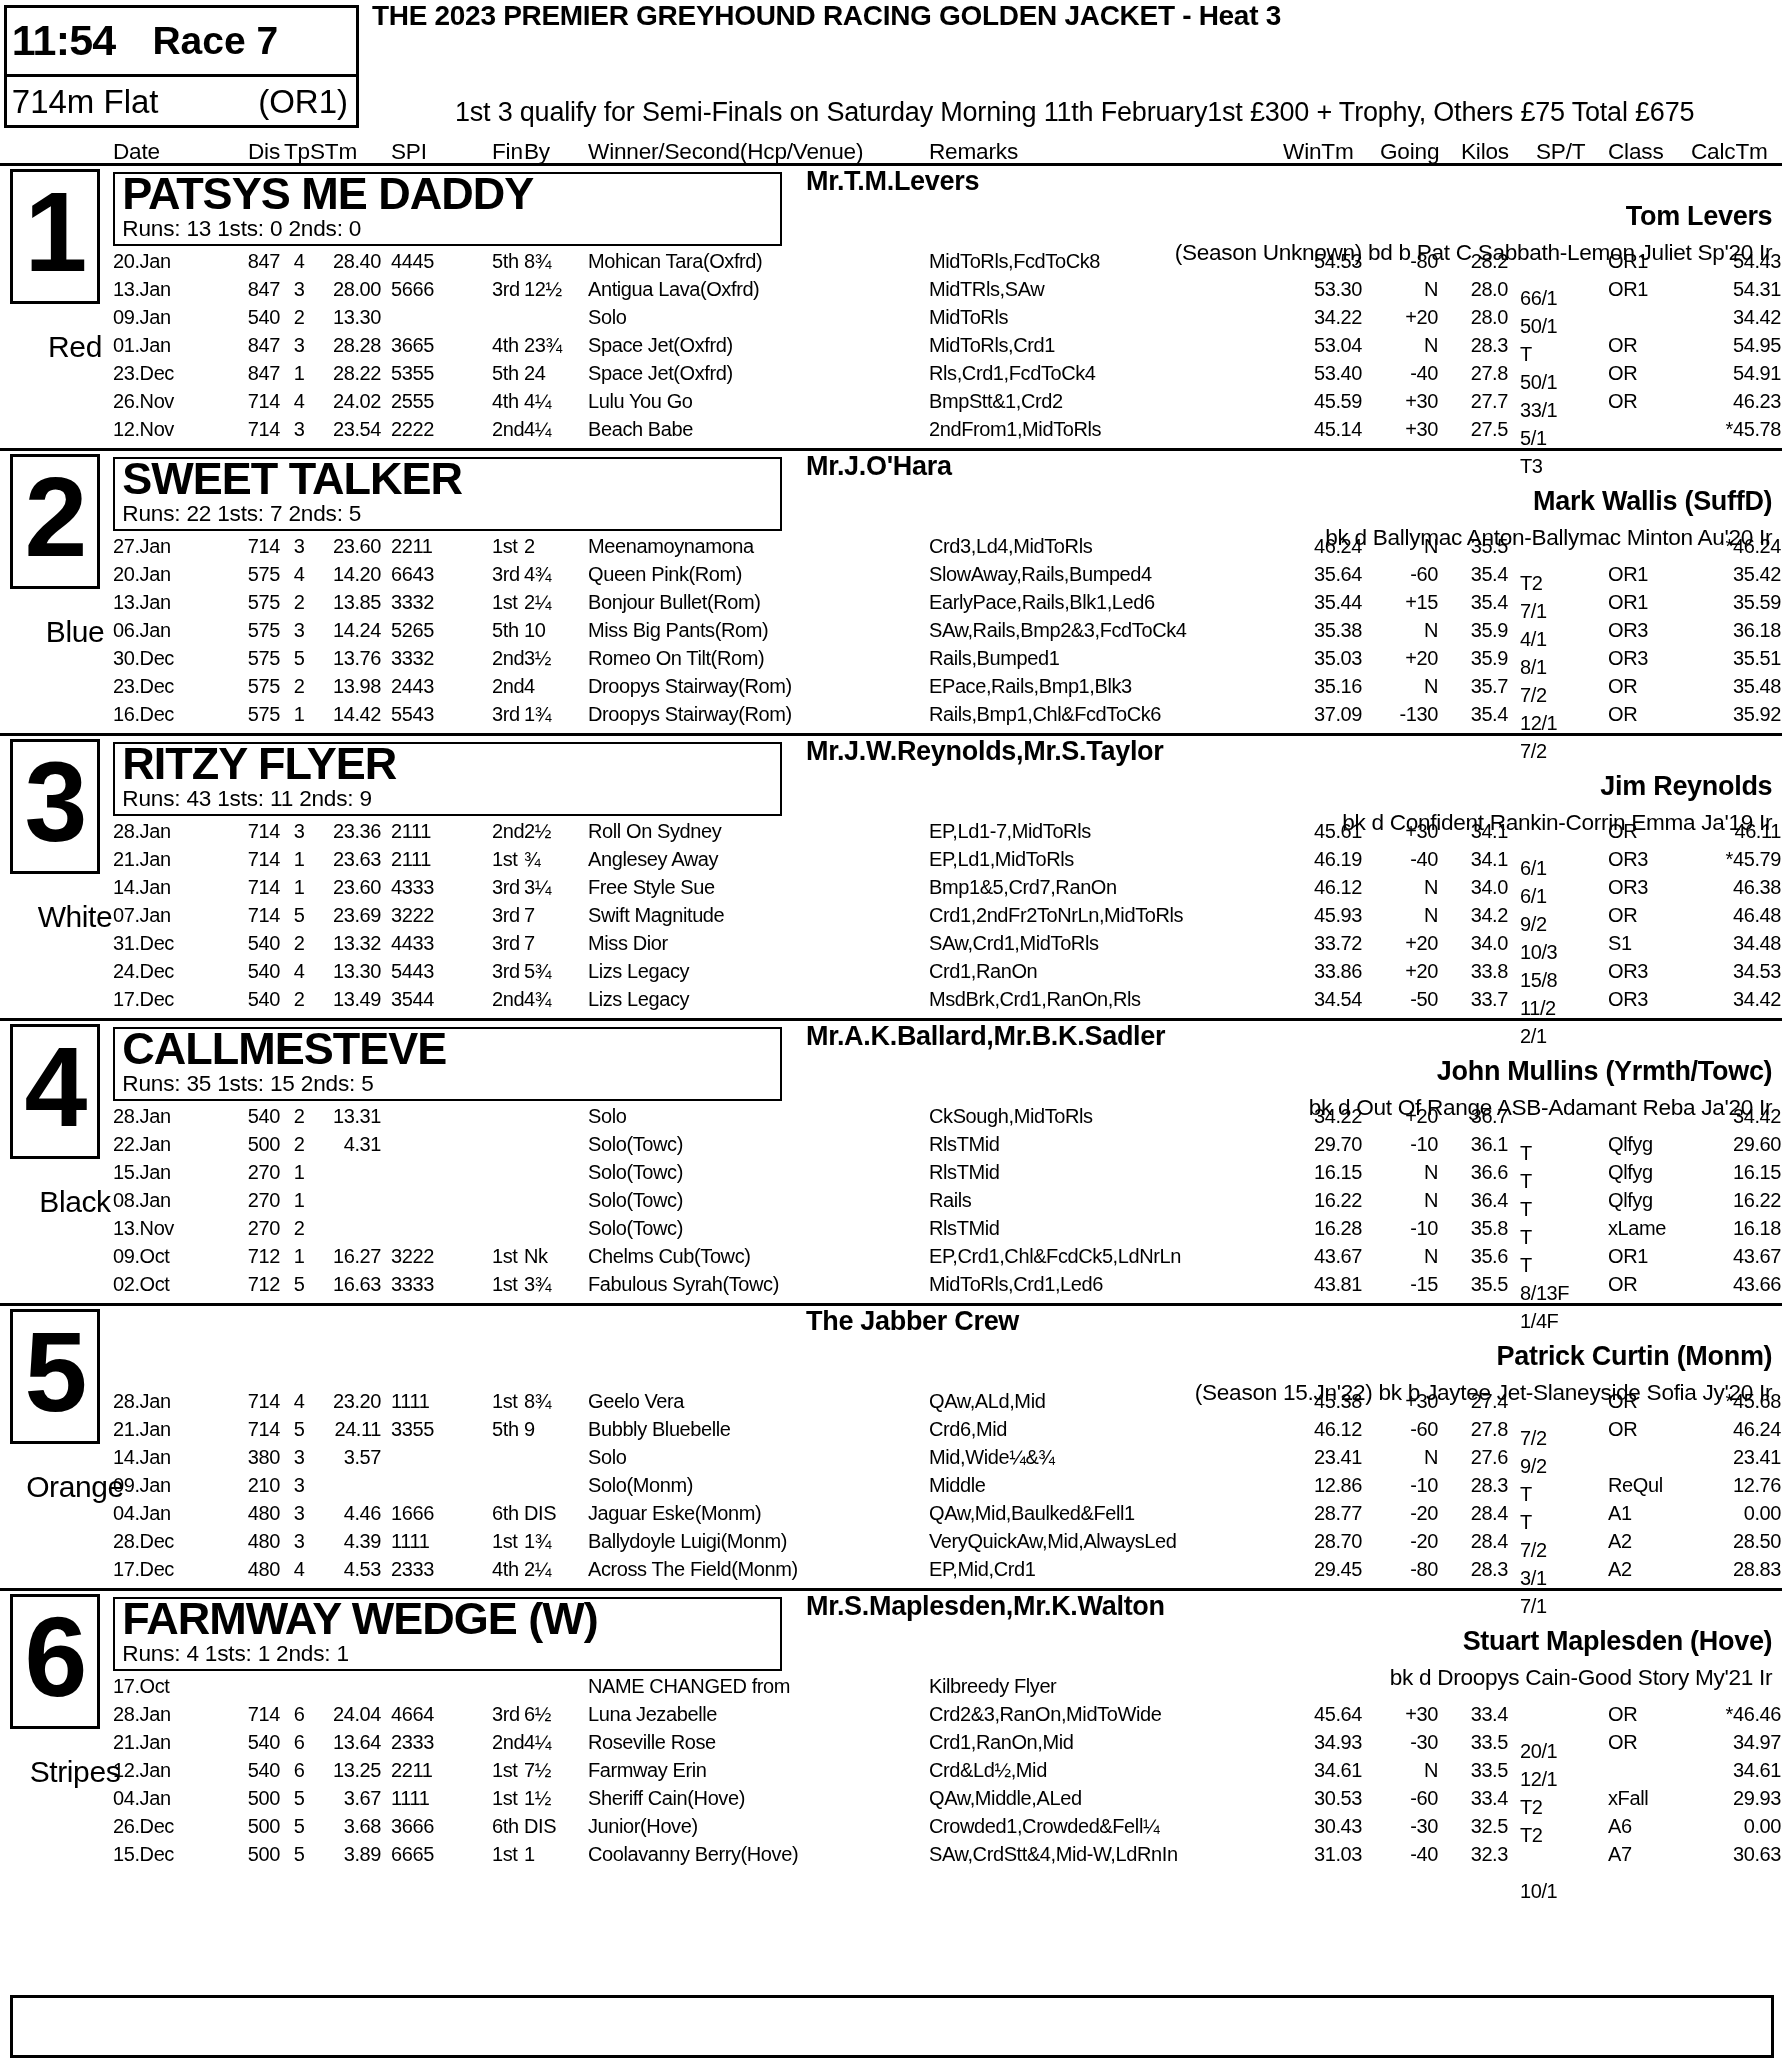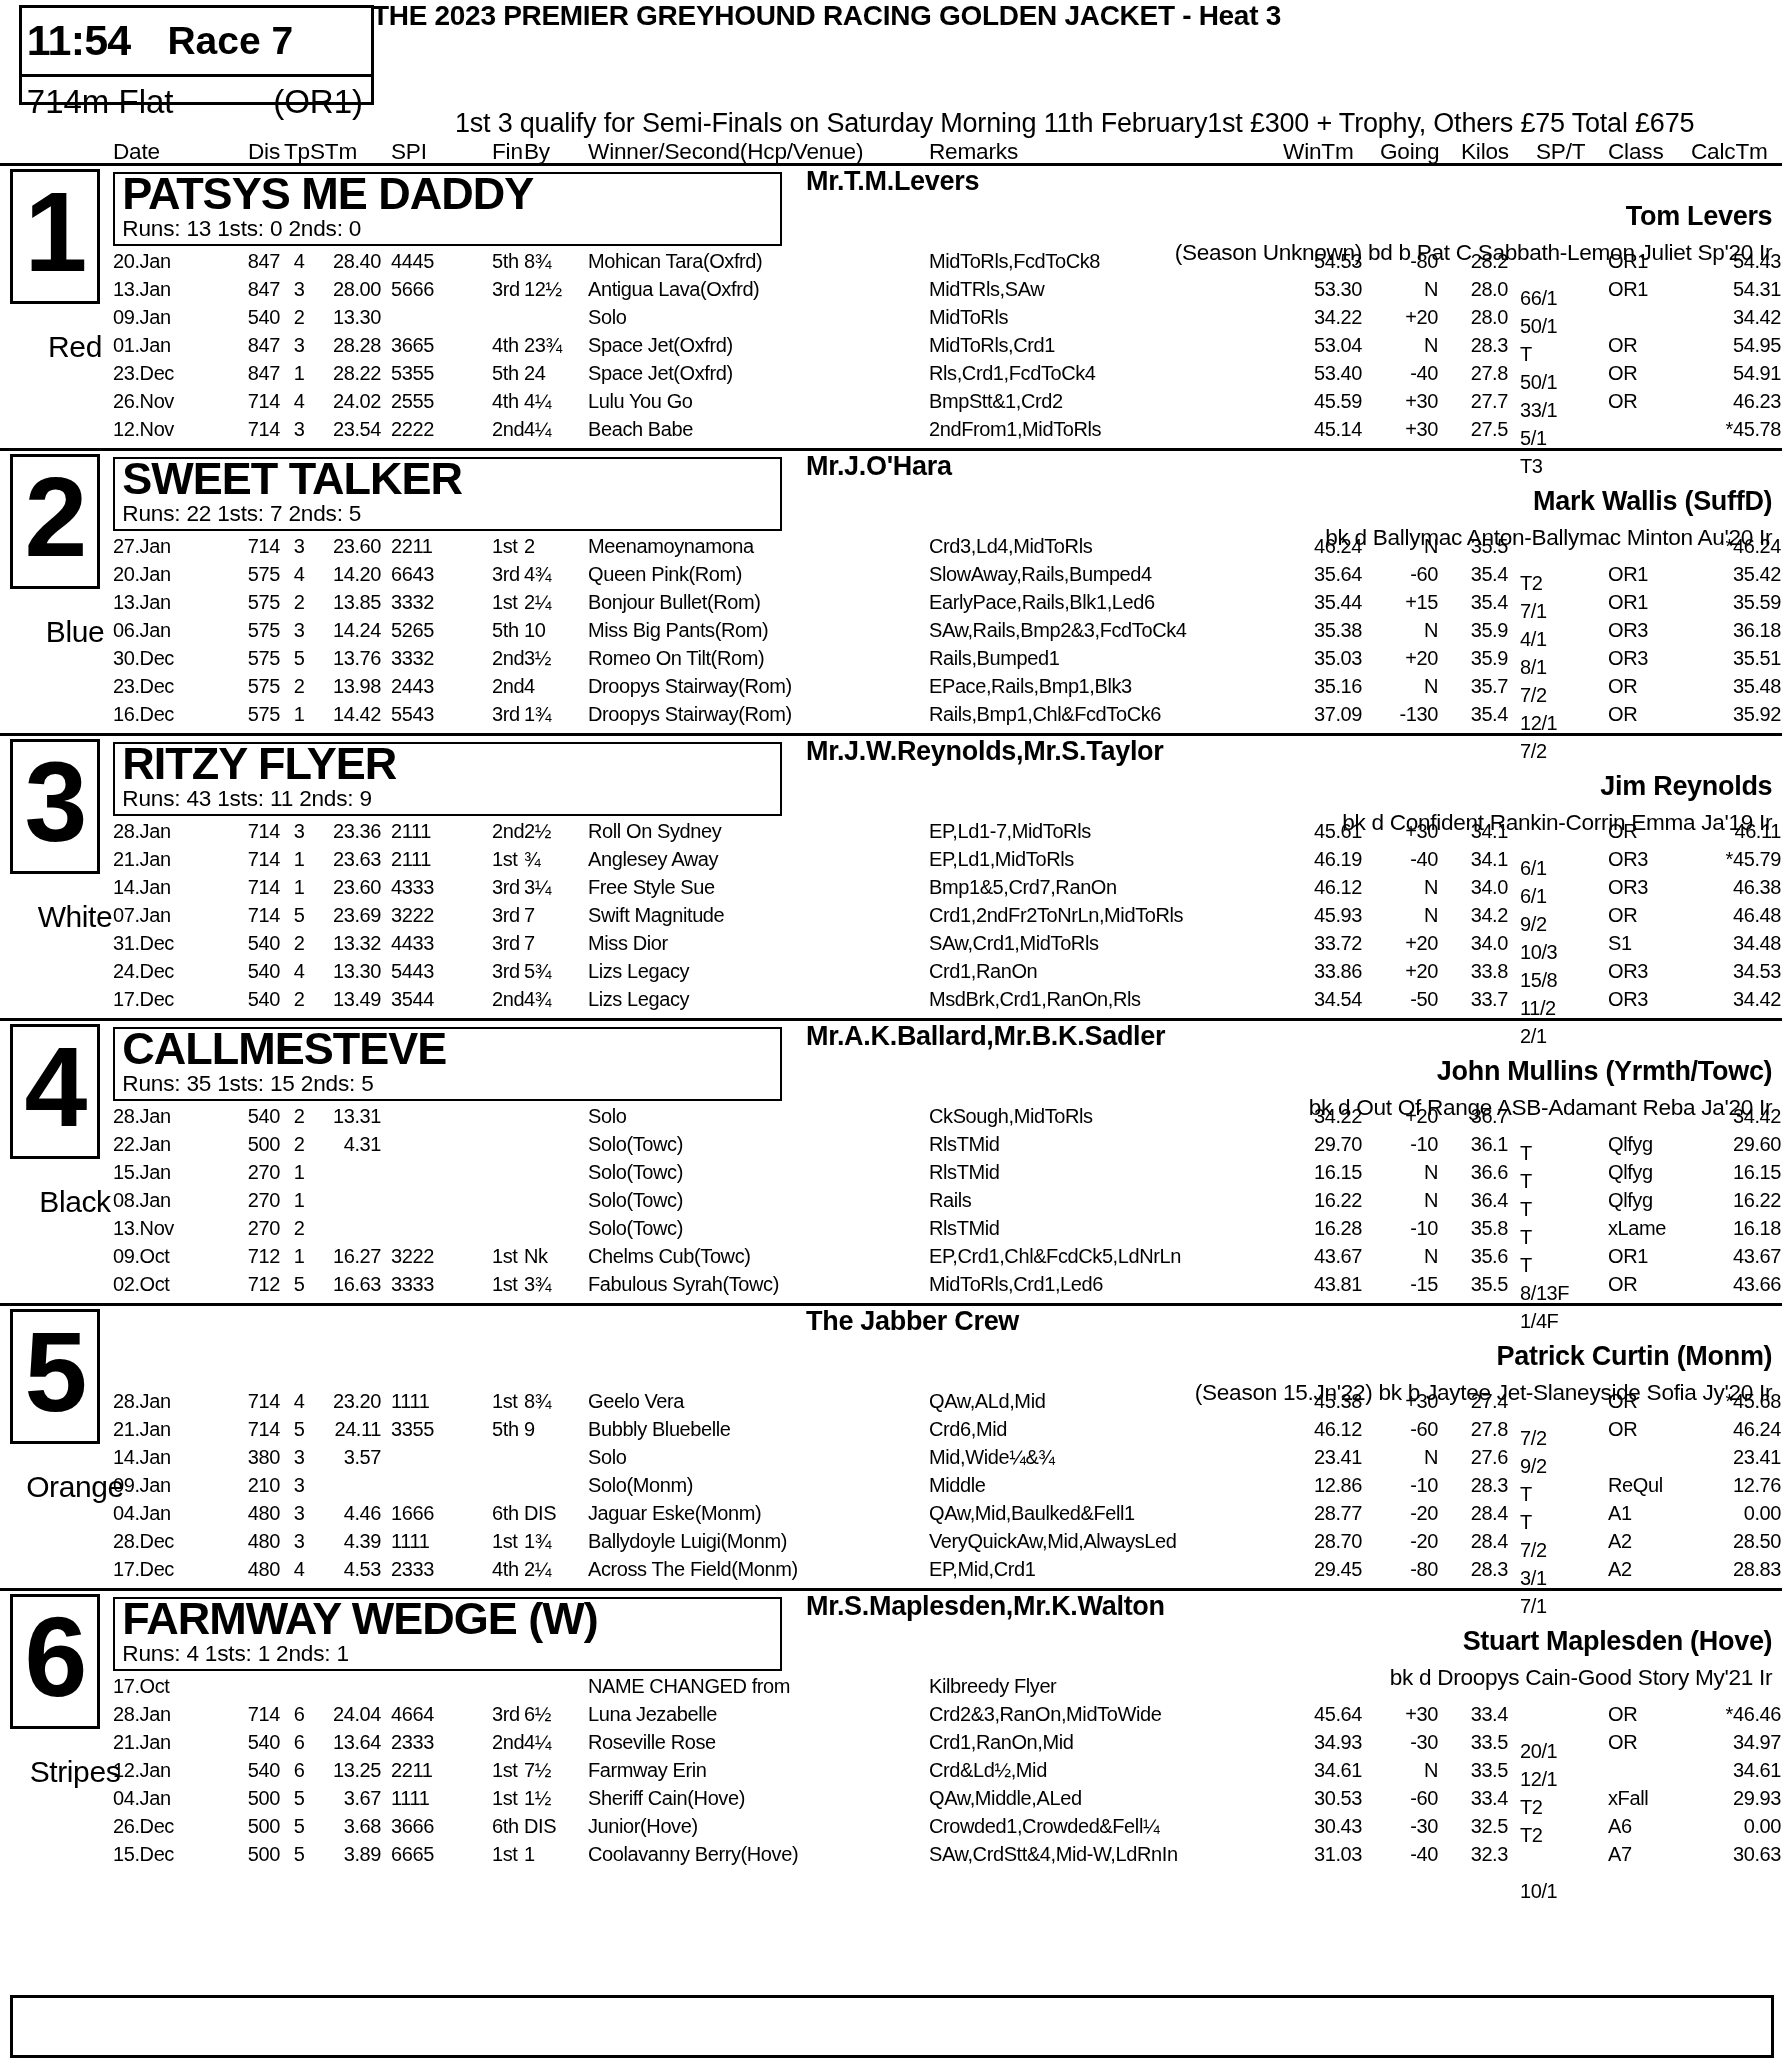--- a/index.html
+++ b/index.html
@@ -22,24 +22,24 @@
     padding: 0;
   }
 
   
   .header {
     position: relative;
     height: 139px;
   }
   .hdr-left {
     position: absolute;
-    left: 19px;
+    left: 4px;
     top: 4.8px;
     width: 355px;
-    height: 100px;
+    height: 123px;
     border: 3.2px solid #000;
     box-sizing: border-box;
   }
   .hdr-left .row1 {
     height: 69px;
     border-bottom: 3.2px solid #000;
     display: flex;
     align-items: center;
     box-sizing: border-box;
     padding: 0 4.8px;
@@ -71,21 +71,21 @@
     top: 1.6px;
     right: 3.2px;
     font-size: 28px;
     font-weight: bold;
     line-height: 1.02;
     letter-spacing: -0.3px;
   }
   .hdr-sub {
     position: absolute;
     left: 372px;
-    top: 108px;
+    top: 97px;
     right: 4.8px;
     text-align: center;
     font-size: 27px;
     letter-spacing: -0.2px;
   }
 
   
   .colhead {
     position: relative;
     height: 24px;

